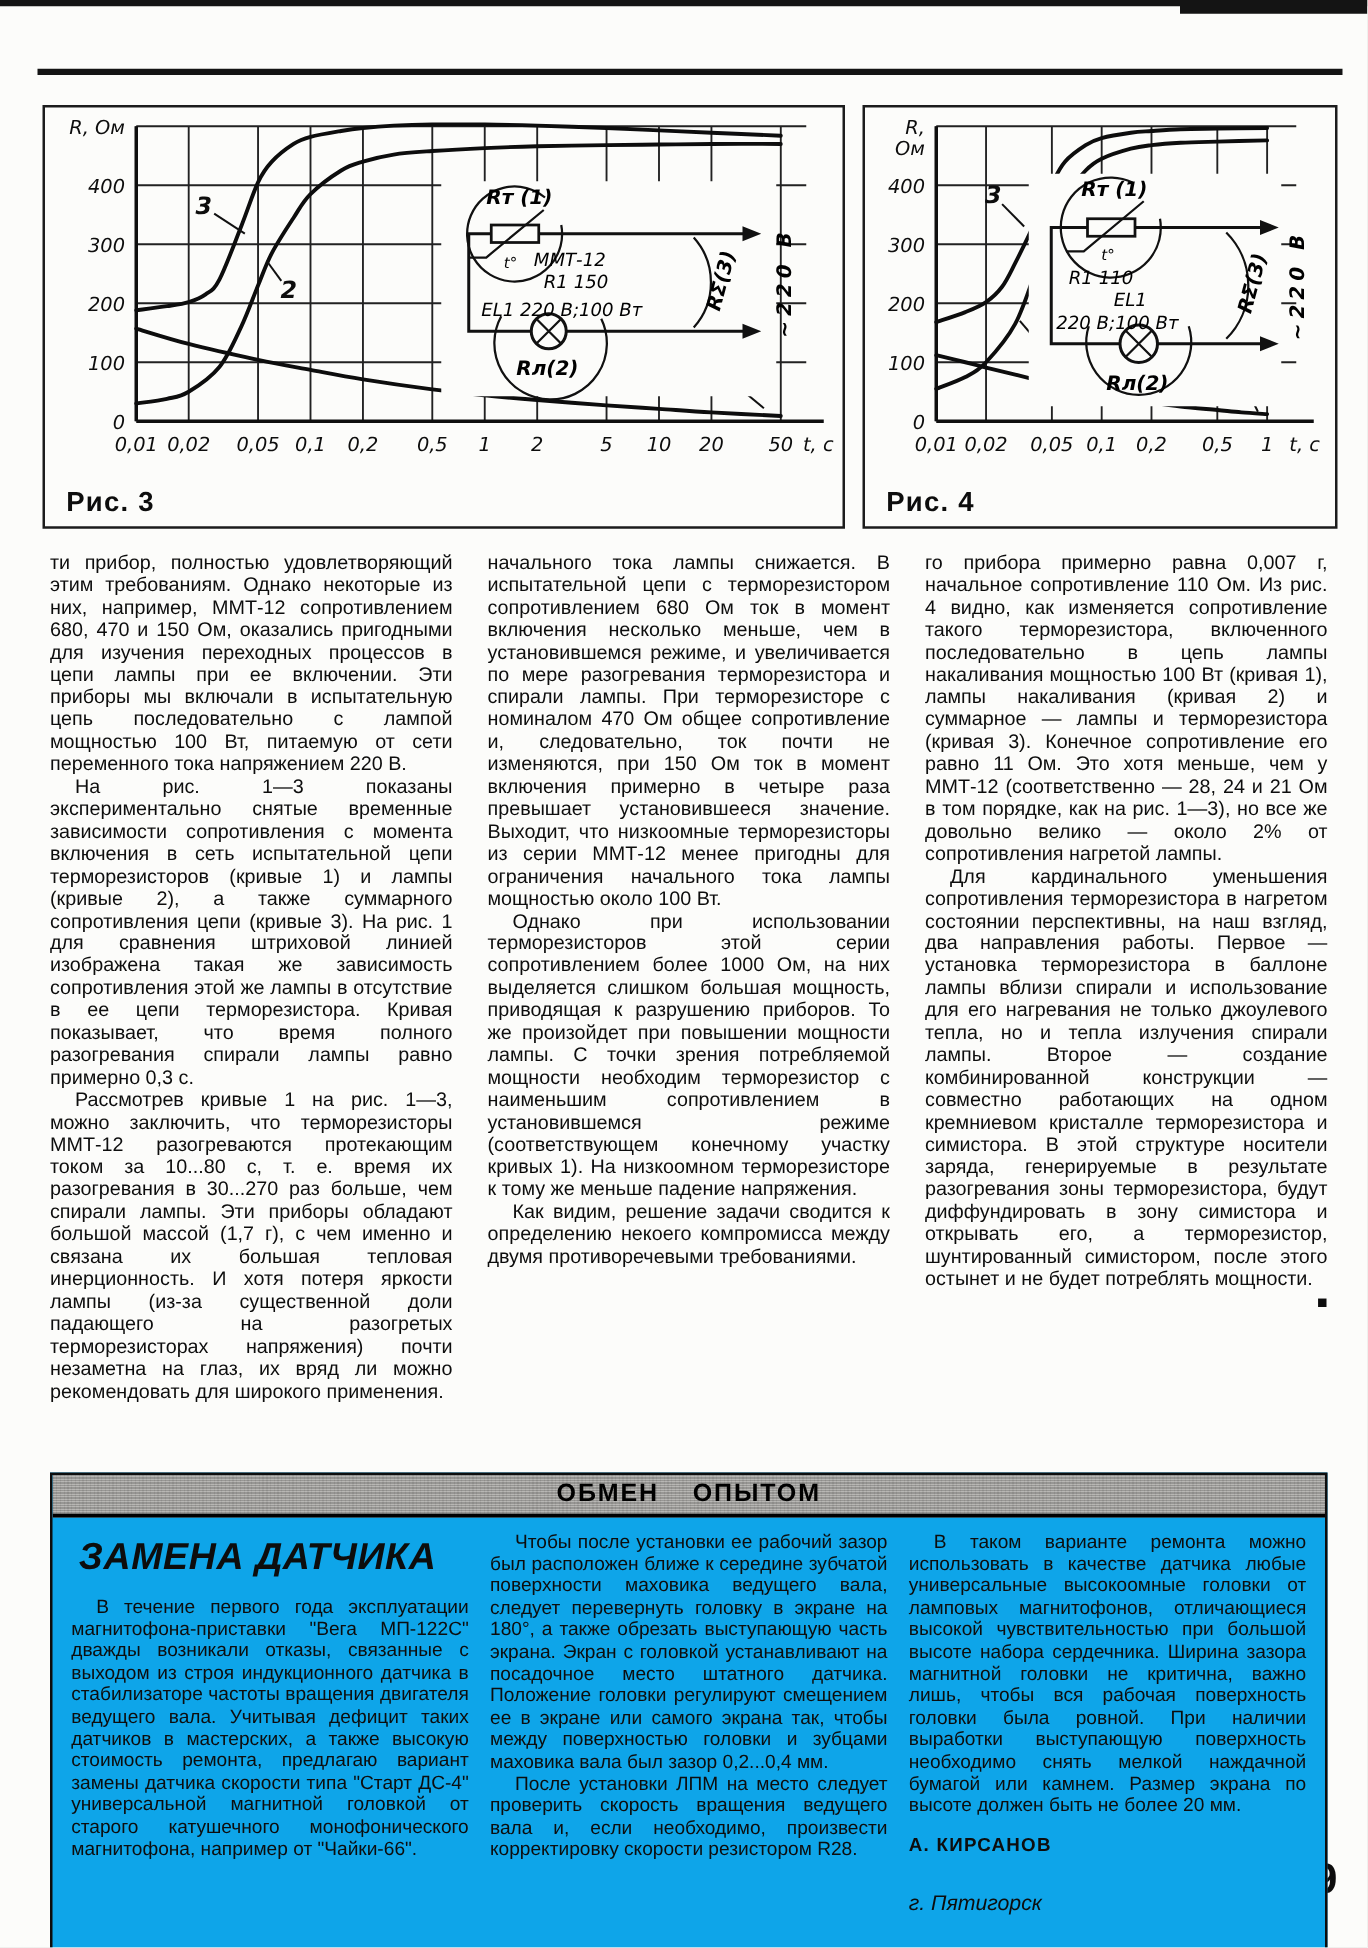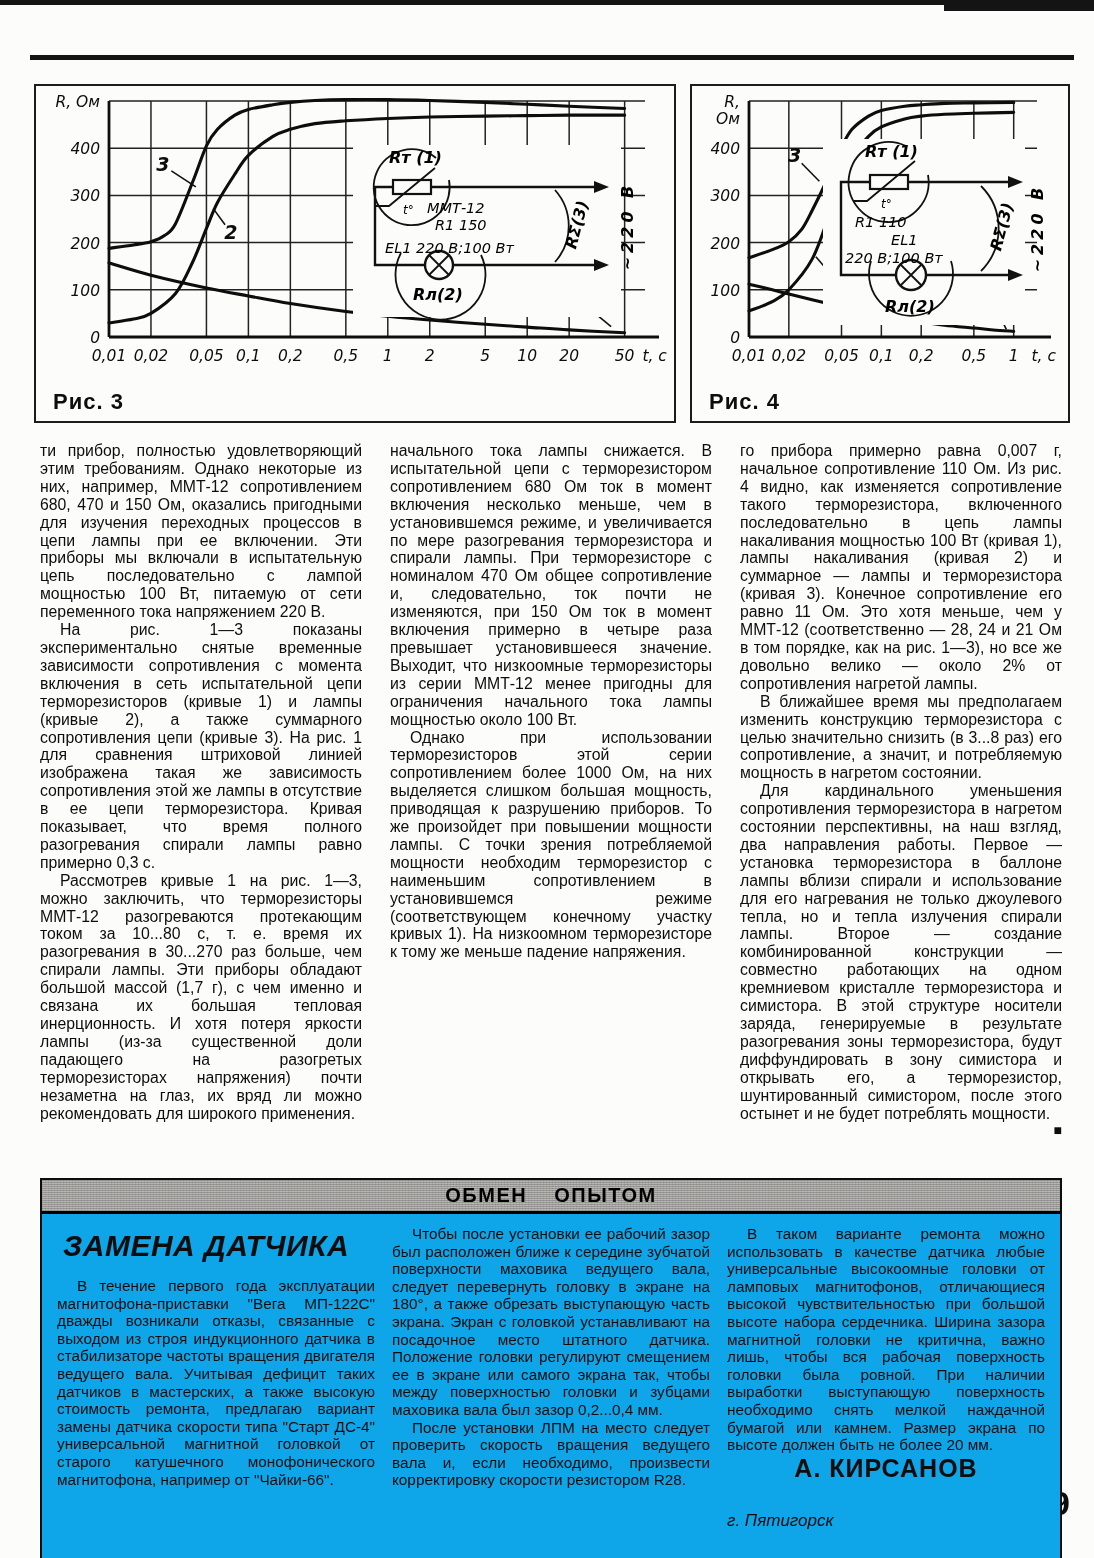--- a/index.html
+++ b/index.html
@@ -42,21 +42,21 @@
         box-sizing:border-box;background:#0ea5e9;z-index:3;overflow:hidden;}
   .band{height:31px;line-height:31px;text-align:center;font-weight:bold;font-size:20px;
         letter-spacing:1.5px;word-spacing:20px;color:#000;border-bottom:3px solid #000;
         background:#b0afac;
         background-image:repeating-linear-gradient(0deg,rgba(0,0,0,.14) 0 1px,rgba(255,255,255,.10) 1px 2px),
                          repeating-linear-gradient(90deg,rgba(0,0,0,.07) 0 1px,transparent 1px 3px);}
   .a2{position:static;display:flex;gap:17px;padding:11px 15px 0;}
   .a2 .col{width:318px;}
   .a2 .para{font-size:15.3px;line-height:17.6px;}
   .a2title{margin:4px 0 14px 6px;font-size:30px;font-weight:bold;font-style:italic;letter-spacing:.5px;}
-  .author{text-align:center;font-weight:bold;font-size:25px;letter-spacing:1px;}
+  .author{margin-top:14px;text-align:left;font-weight:bold;font-size:15px;letter-spacing:1px;}
   .city{margin-top:28px;font-style:italic;font-size:17px;}
 
   .footer{position:absolute;top:1484px;right:24px;display:flex;align-items:flex-end;gap:30px;}
   .journal{font-size:17.5px;}
   .pageno{font-size:34px;font-weight:bold;}
 </style>
 </head>
 <body>
 
 <div class="page">
@@ -213,24 +213,24 @@
 
   <div class="cols a1">
     <div class="col">
         <p class="para">ти прибор, полностью удовлетворяющий этим требованиям. Однако некоторые из них, например, ММТ-12 сопротивлением 680, 470 и 150 Ом, оказались пригодными для изучения переходных процессов в цепи лампы при ее включении. Эти приборы мы включали в испытательную цепь последовательно с лампой мощностью 100 Вт, питаемую от сети переменного тока напряжением 220 В.</p>
         <p class="para ind">На рис. 1—3 показаны экспериментально снятые временные зависимости сопротивления с момента включения в сеть испытательной цепи терморезисторов (кривые 1) и лампы (кривые 2), а также суммарного сопротивления цепи (кривые 3). На рис. 1 для сравнения штриховой линией изображена такая же зависимость сопротивления этой же лампы в отсутствие в ее цепи терморезистора. Кривая показывает, что время полного разогревания спирали лампы равно примерно 0,3 с.</p>
         <p class="para ind">Рассмотрев кривые 1 на рис. 1—3, можно заключить, что терморезисторы ММТ-12 разогреваются протекающим током за 10...80 с, т. е. время их разогревания в 30...270 раз больше, чем спирали лампы. Эти приборы обладают большой массой (1,7 г), с чем именно и связана их большая тепловая инерционность. И хотя потеря яркости лампы (из-за существенной доли падающего на разогретых терморезисторах напряжения) почти незаметна на глаз, их вряд ли можно рекомендовать для широкого применения.</p>
       </div>
     <div class="col">
         <p class="para">начального тока лампы снижается. В испытательной цепи с терморезистором сопротивлением 680 Ом ток в момент включения несколько меньше, чем в установившемся режиме, и увеличивается по мере разогревания терморезистора и спирали лампы. При терморезисторе с номиналом 470 Ом общее сопротивление и, следовательно, ток почти не изменяются, при 150 Ом ток в момент включения примерно в четыре раза превышает установившееся значение. Выходит, что низкоомные терморезисторы из серии ММТ-12 менее пригодны для ограничения начального тока лампы мощностью около 100 Вт.</p>
         <p class="para ind">Однако при использовании терморезисторов этой серии сопротивлением более 1000 Ом, на них выделяется слишком большая мощность, приводящая к разрушению приборов. То же произойдет при повышении мощности лампы. С точки зрения потребляемой мощности необходим терморезистор с наименьшим сопротивлением в установившемся режиме (соответствующем конечному участку кривых 1). На низкоомном терморезисторе к тому же меньше падение напряжения.</p>
+        <p class="para ind">Как видим, решение задачи сводится к определению некоего компромисса между двумя противоречевыми требованиями.</p>
       </div>
     <div class="col">
         <p class="para">го прибора примерно равна 0,007 г, начальное сопротивление 110 Ом. Из рис. 4 видно, как изменяется сопротивление такого терморезистора, включенного последовательно в цепь лампы накаливания мощностью 100 Вт (кривая 1), лампы накаливания (кривая 2) и суммарное — лампы и терморезистора (кривая 3). Конечное сопротивление его равно 11 Ом. Это хотя меньше, чем у ММТ-12 (соответственно — 28, 24 и 21 Ом в том порядке, как на рис. 1—3), но все же довольно велико — около 2% от сопротивления нагретой лампы.</p>
-        <p class="para ind">В ближайшее время мы предполагаем изменить конструкцию терморезистора с целью значительно снизить (в 3...8 раз) его сопротивление, а значит, и потребляемую мощность в нагретом состоянии.</p>
         <p class="para ind">Для кардинального уменьшения сопротивления терморезистора в нагретом состоянии перспективны, на наш взгляд, два направления работы. Первое — установка терморезистора в баллоне лампы вблизи спирали и использование для его нагревания не только джоулевого тепла, но и тепла излучения спирали лампы. Второе — создание комбинированной конструкции — совместно работающих на одном кремниевом кристалле терморезистора и симистора. В этой структуре носители заряда, генерируемые в результате разогревания зоны терморезистора, будут диффундировать в зону симистора и открывать его, а терморезистор, шунтированный симистором, после этого остынет и не будет потреблять мощности.<span class="endmark">■</span></p>
       </div>
   </div>
 
   <div class="xbox">
     <div class="band">ОБМЕН ОПЫТОМ</div>
     <div class="cols a2">
       <div class="col">
         <h2 class="a2title">ЗАМЕНА ДАТЧИКА</h2>
         <div>

